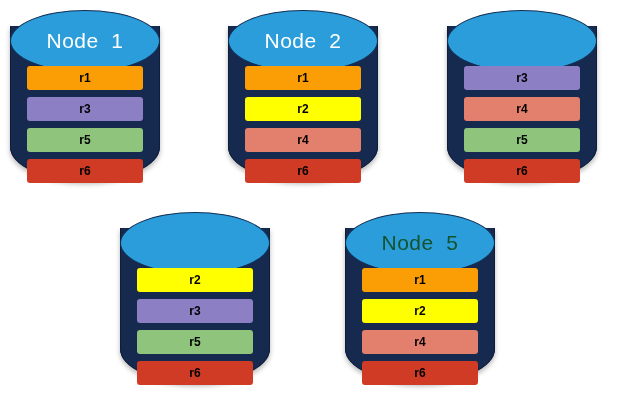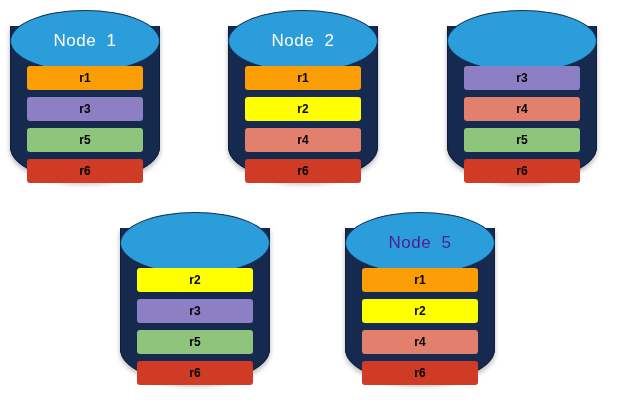--- a/index.html
+++ b/index.html
@@ -52,21 +52,21 @@
   }
   .node-label{
     position:absolute;
     left:0; top:6px;
     width:150px;
     height:62px;
     display:flex;
     align-items:center;
     justify-content:center;
     color:#ffffff;
-    font-size:17px;
+    font-size:21px;
     letter-spacing:0.5px;
     z-index:4;
     white-space:pre;
   }
 
   .bars{
     position:absolute;
     left:17px;
     top:62px;
     width:116px;
@@ -133,21 +133,21 @@
         <div class="bar" style="background: rgb(255, 255, 0);">r2</div>
         <div class="bar" style="background: rgb(140, 127, 196);">r3</div>
         <div class="bar" style="background: rgb(143, 196, 124);">r5</div>
         <div class="bar" style="background: rgb(208, 59, 37);">r6</div>
       </div>
     </div>
     <div class="node" style="left: 345px; top: 206px;">
       <div class="cyl-body" style="background: rgb(22, 41, 79);"></div>
       <div class="cyl-body-edge"></div>
       <div class="cyl-top" style="background: rgb(43, 157, 219);"></div>
-      <div class="node-label" style="color: #4c1d95;">Node  5</div>
+      <div class="node-label" style="color: #14532d;">Node  5</div>
       <div class="bars">
         <div class="bar" style="background: rgb(251, 158, 6);">r1</div>
         <div class="bar" style="background: rgb(255, 255, 0);">r2</div>
         <div class="bar" style="background: rgb(227, 128, 109);">r4</div>
         <div class="bar" style="background: rgb(208, 59, 37);">r6</div>
       </div>
     </div>
   </div>
 
 </body></html>

